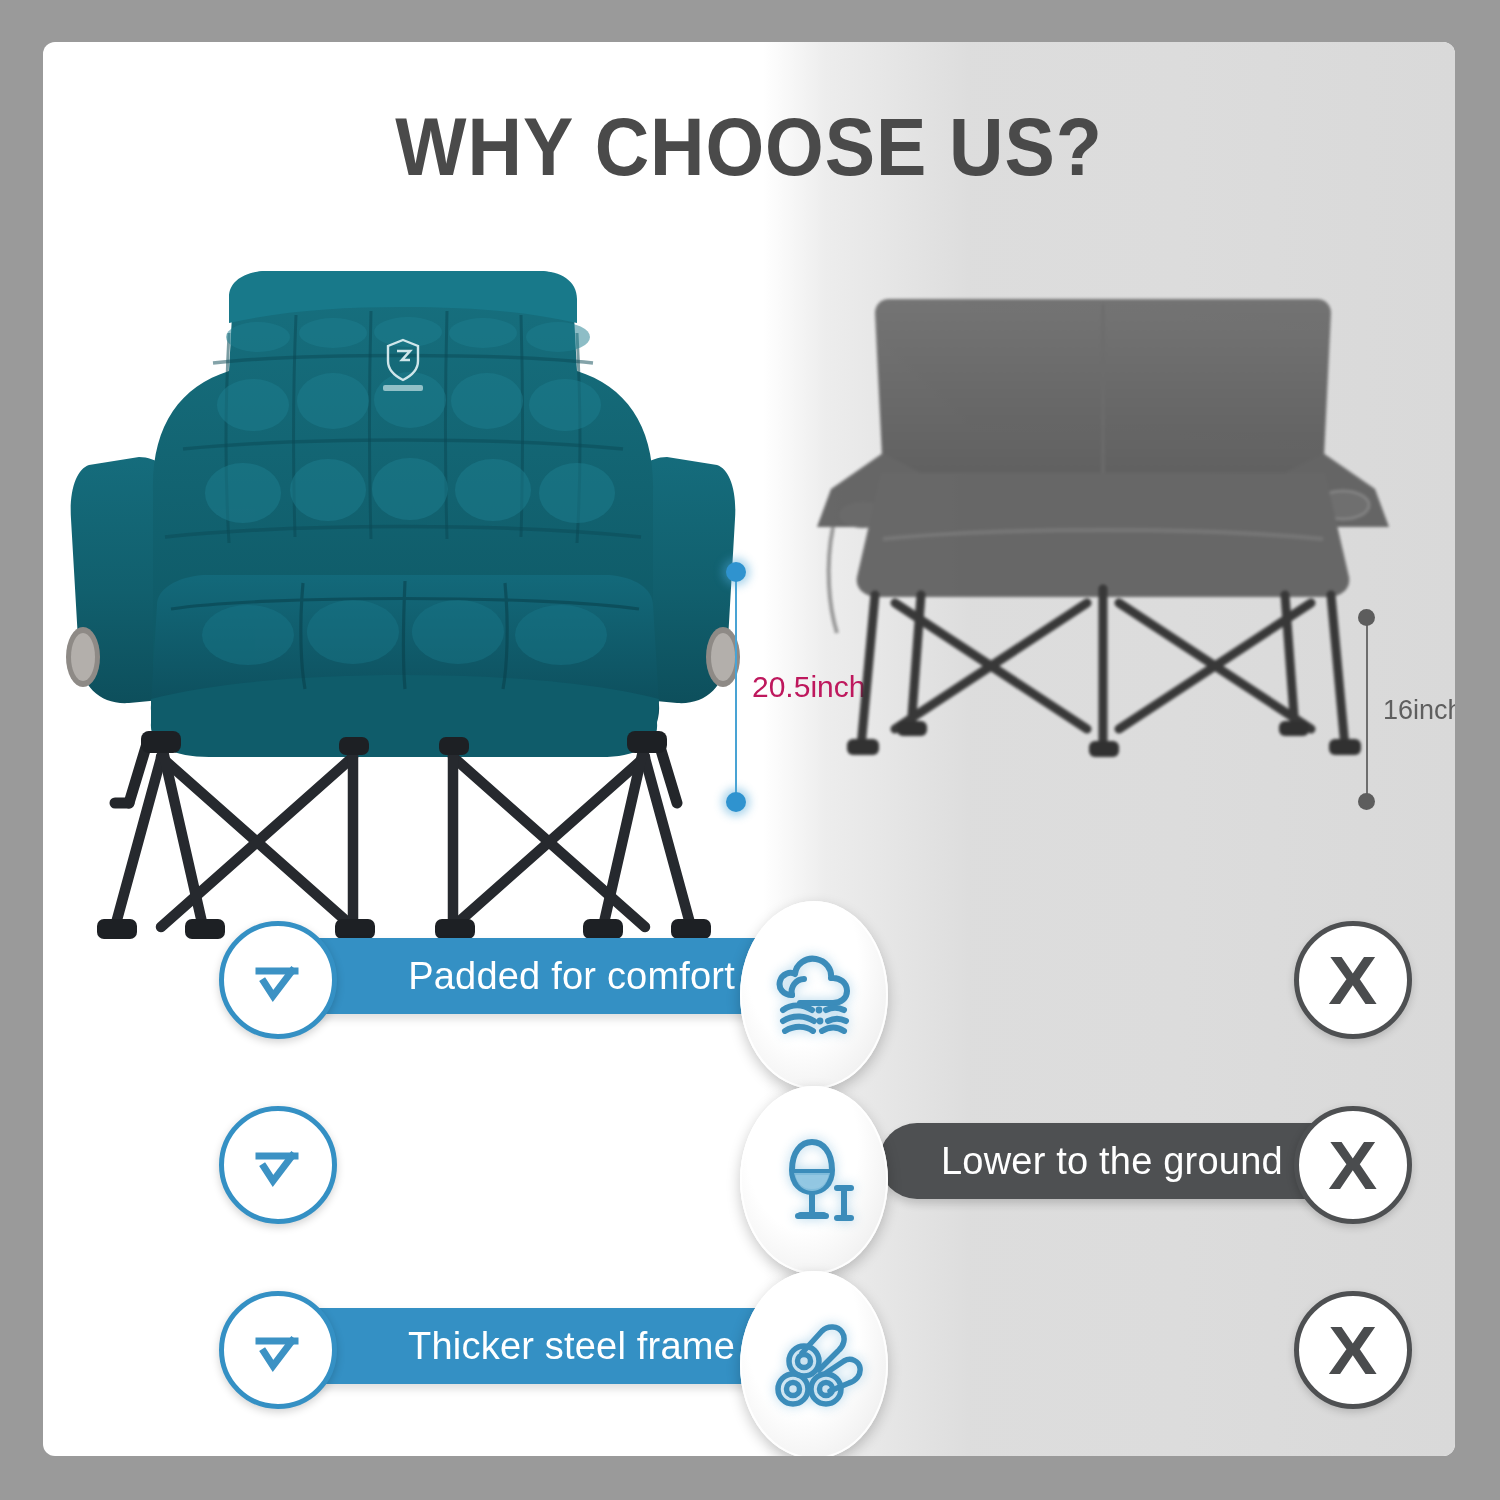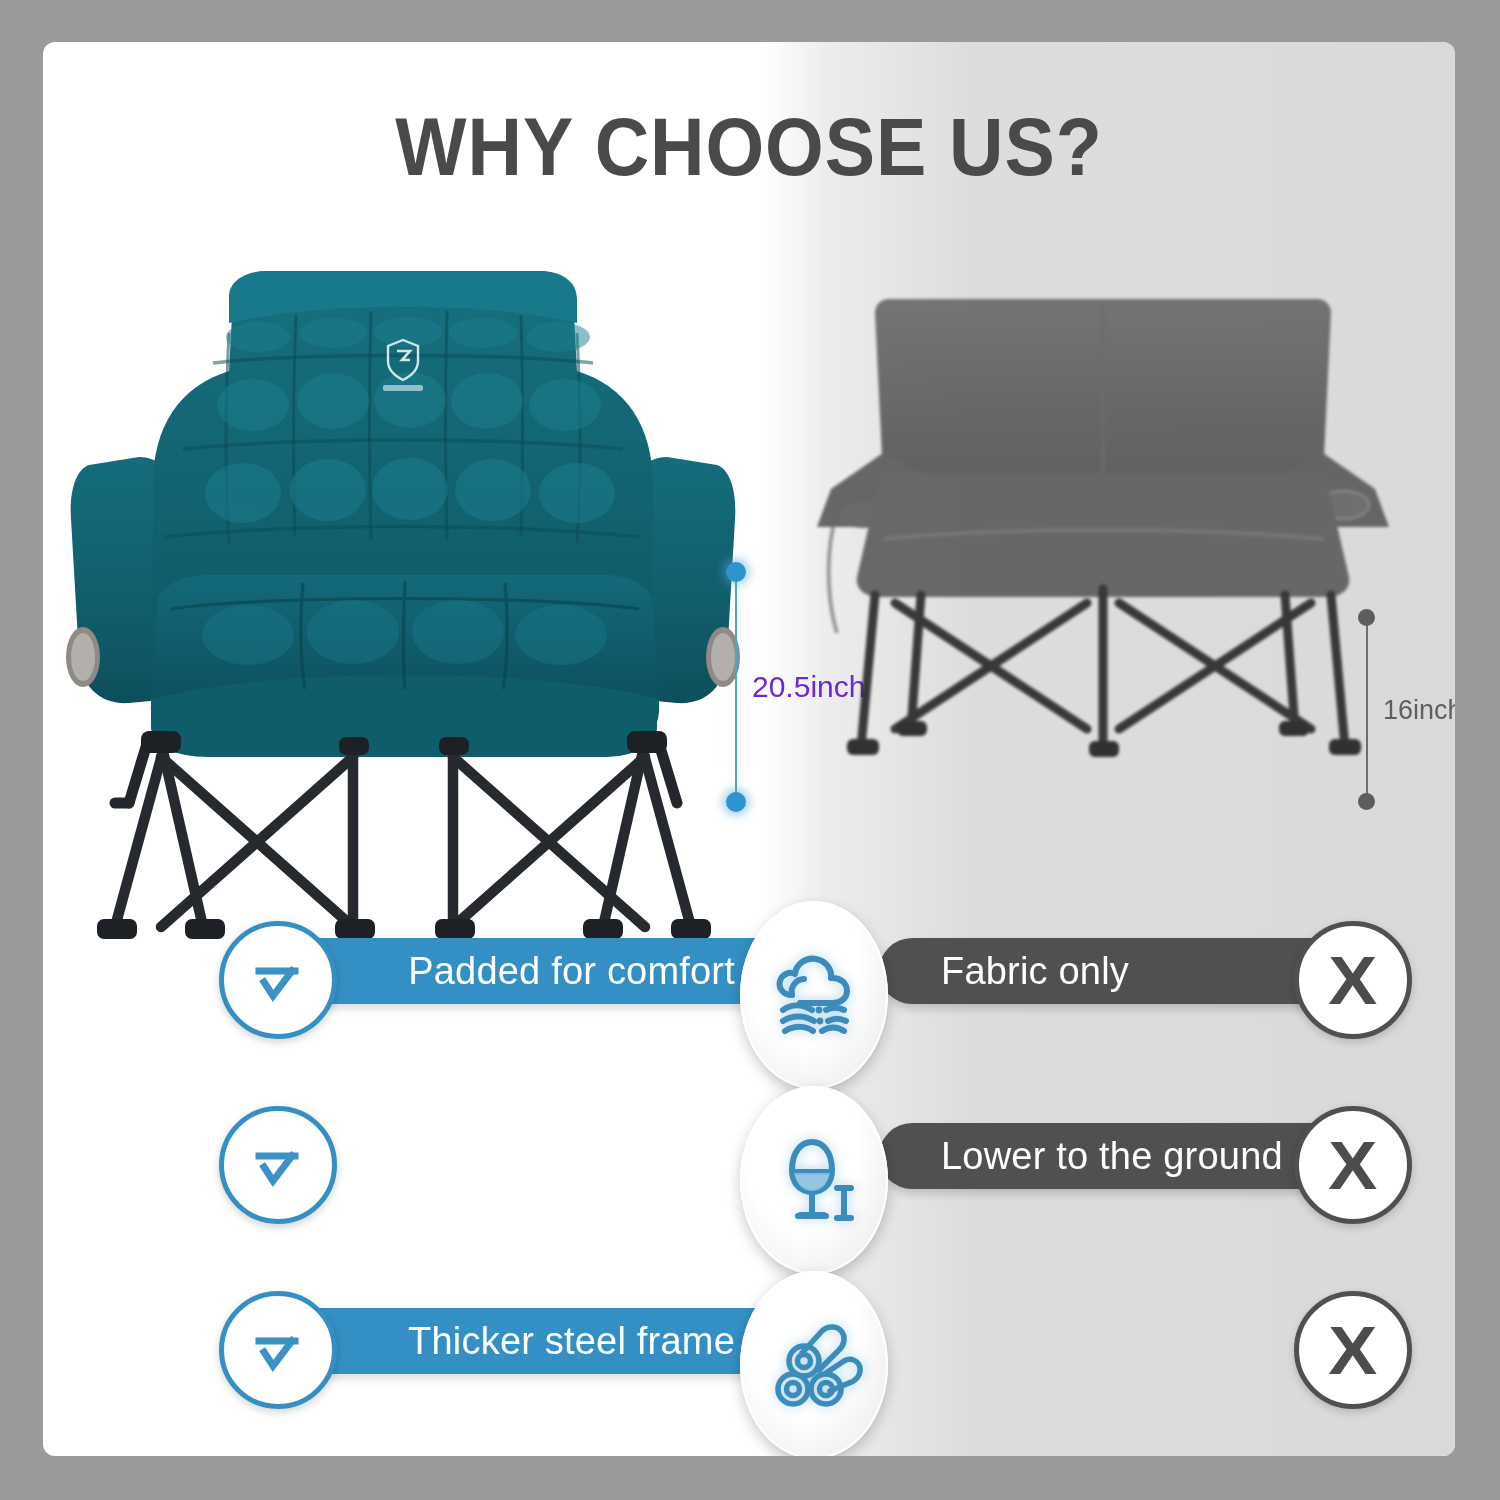--- a/index.html
+++ b/index.html
@@ -59,32 +59,32 @@
   .dim .dot { position: absolute; left: 0; width: 20px; height: 20px; border-radius: 50%; }
   .dim .dot.top { top: -10px; }
   .dim .dot.bot { bottom: -10px; }
   .dim .lbl {
     position: absolute; left: 26px; top: 50%; transform: translateY(-50%);
     font-size: 30px; white-space: nowrap;
     font-family: "Liberation Sans Narrow", "Liberation Sans", sans-serif;
   }
   .dim.blue .line { background: #49a3d4; }
   .dim.blue .dot  { background: #2f93cf; box-shadow: 0 0 9px 4px rgba(73,163,212,.45); }
-  .dim.blue .lbl  { color: #6d28d9; }
+  .dim.blue .lbl  { color: #be185d; }
   .dim.gray .line { background: #6e6e6e; }
   .dim.gray .dot  { background: #5d5d5d; width: 17px; height: 17px; left: 1px; }
   .dim.gray .dot.top { top: -8px; } .dim.gray .dot.bot { bottom: -8px; }
   .dim.gray .lbl  { color: #5f5f5f; font-size: 27px; left: -118px; text-align: right; width: 110px; }
 
   
   .rows { position: absolute; left: 0; top: 860px; width: 100%; }
   .row { position: relative; height: 185px; }
 
   .bar {
-    position: absolute; top: 36px; height: 66px;
+    position: absolute; top: 36px; height: 76px;
     display: flex; align-items: center; text-align: right;
   }
   .bar.pro {
     left: 196px; width: 560px;
     background: #3490c4;
     border-radius: 42px;
     box-shadow: 0 5px 9px rgba(0,0,0,.13);
     justify-content: flex-end;
   }
   .bar.con {
@@ -366,23 +366,20 @@
             <path d="M60 63 C66 60 72 60 78 63"></path>
             <path d="M17 74 C28 67 40 69 48 74"></path>
             <path d="M62 74 C68 71 74 71 80 74"></path>
             <path d="M19 84 C29 78 40 79 47 84"></path>
             <path d="M56 84 C64 79 72 80 78 84"></path>
           </g>
           <circle cx="53" cy="63" r="3.4" fill="#3b8cba"></circle>
           <circle cx="54" cy="74" r="3.4" fill="#3b8cba"></circle>
         </svg>
       </div>
-      <div class="bar con">
-        <span class="bar-text">Fabric only</span>
-      </div>
       <div class="badge cross">
         <span class="glyph">X</span>
       </div>
     </div>
 
     <div class="row">
       <div class="badge check">
         <svg class="glyph" width="62" height="62" viewBox="0 0 62 62">
           <path d="M12 22 L48 22" stroke="#3c92c4" stroke-width="7" fill="none" stroke-linecap="square"></path>
           <path d="M17 33 L26 47 L45 22" stroke="#3c92c4" stroke-width="7" fill="none" stroke-linejoin="miter" stroke-linecap="square"></path>

